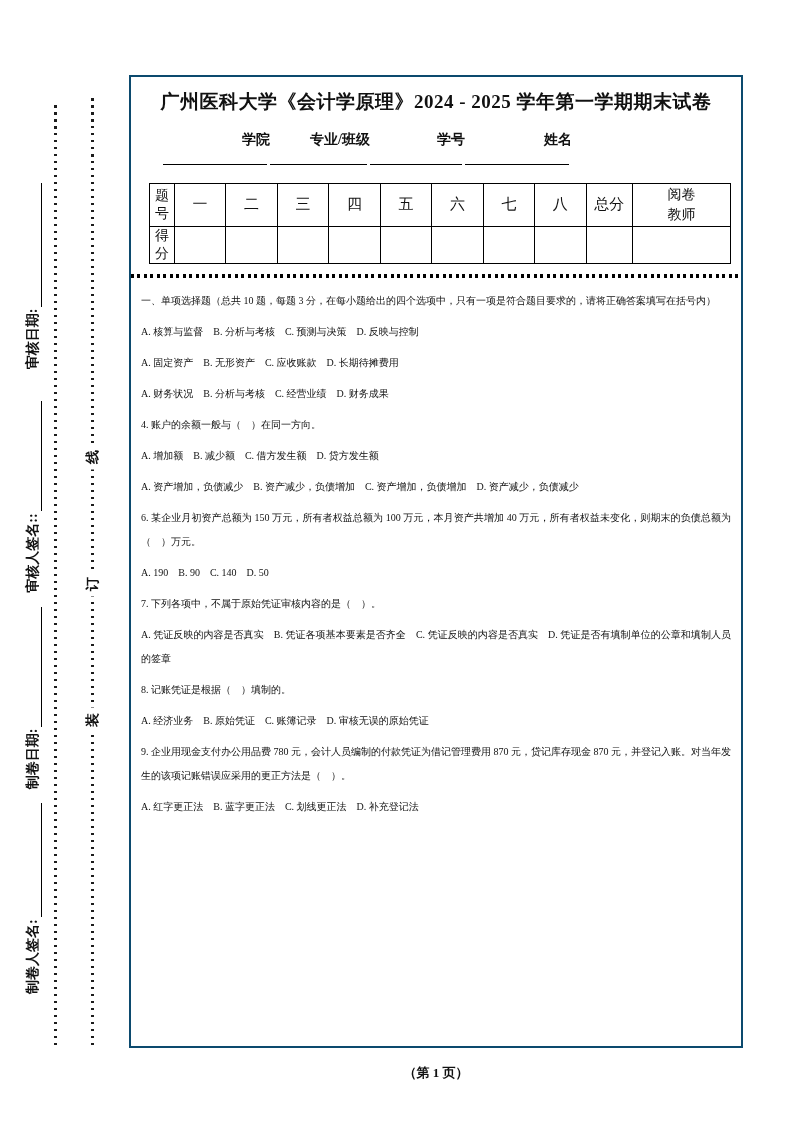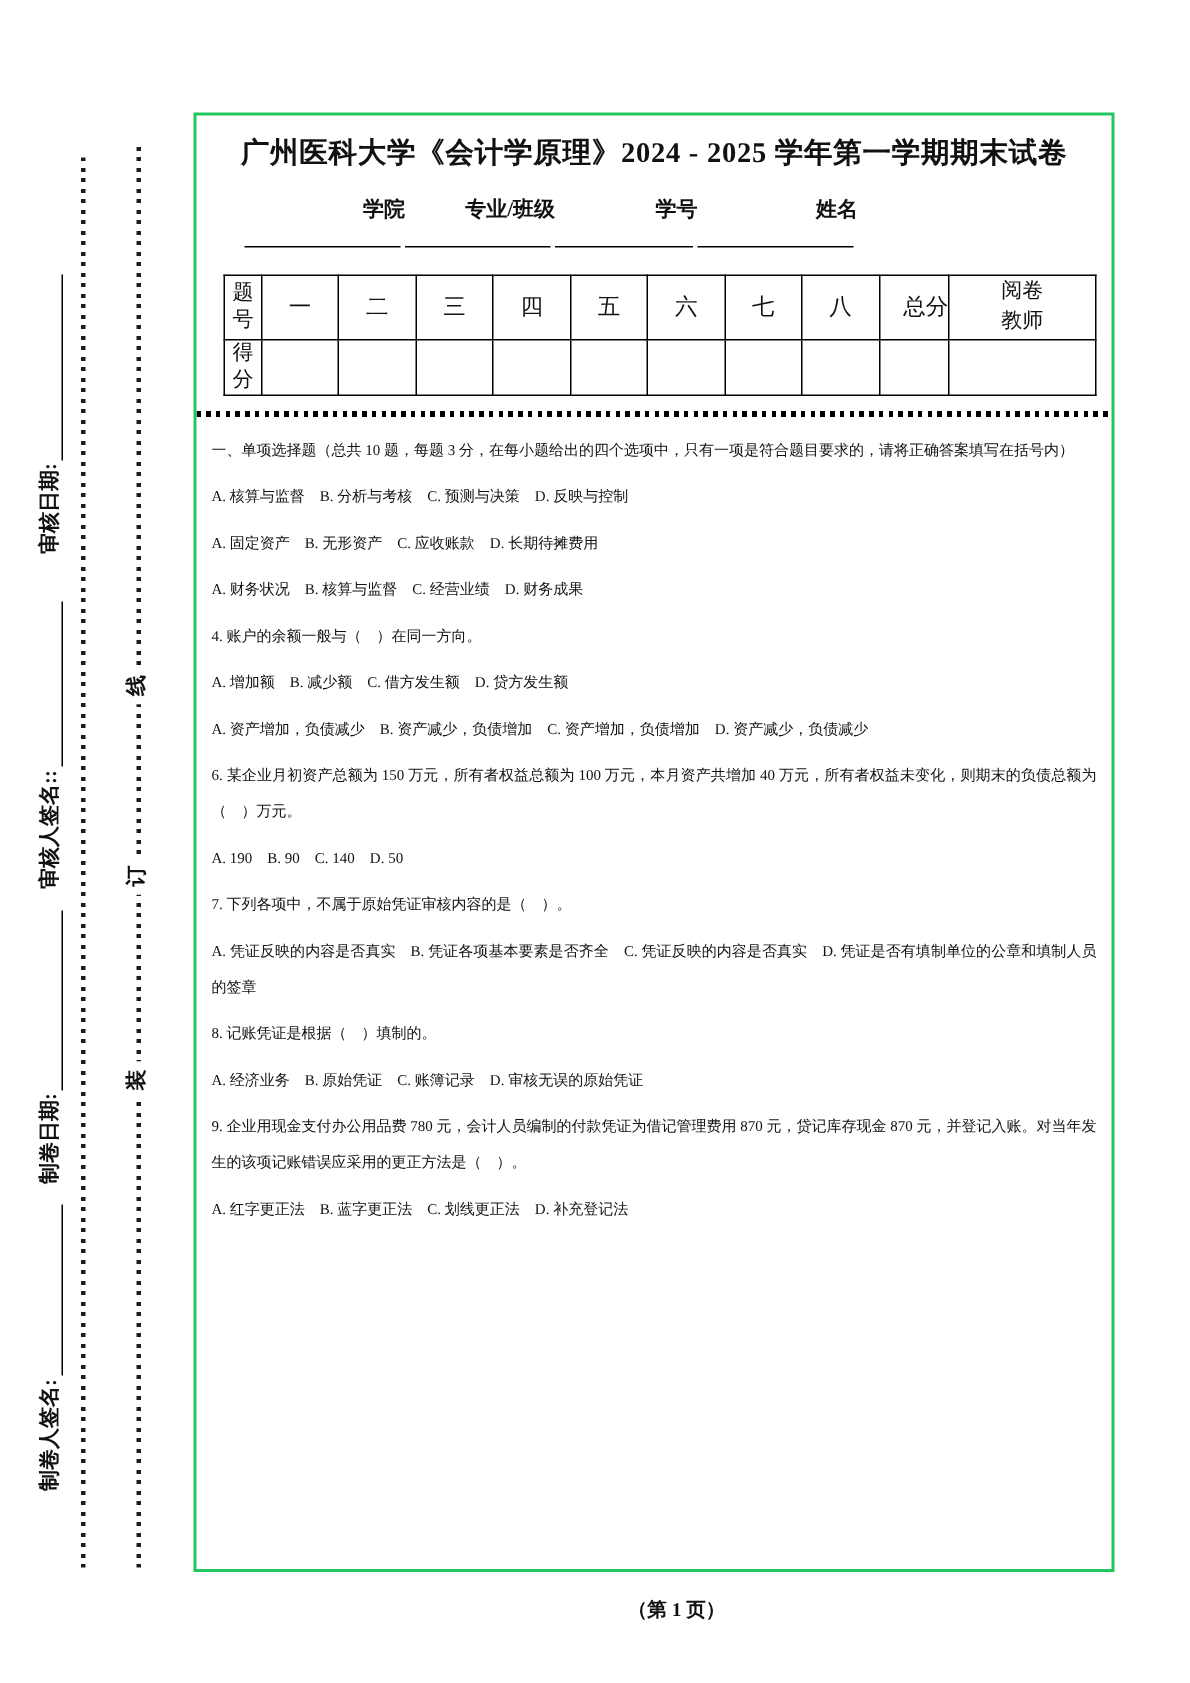--- a/index.html
+++ b/index.html
@@ -24,54 +24,54 @@
   #dotline-fold{left:54px;top:105px;height:940px;}
   #dotline-bind{left:91px;top:98px;height:947px;}
   .bind-char{
     position:absolute;left:80px;width:25px;height:34px;line-height:34px;
     text-align:center;background:#ffffff;font-size:14px;font-weight:bold;
     transform:rotate(-90deg);
   }
   
   .sheet{
     position:absolute;left:129px;top:75px;width:614px;height:973px;
-    border:2px solid #22c55e;box-sizing:border-box;padding:8px 10px 0 10px;overflow:hidden;
+    border:2px solid #0c4a6e;box-sizing:border-box;padding:8px 10px 0 10px;overflow:hidden;
   }
   .title{
     margin-top:4px;text-align:center;font-size:19px;font-weight:bold;
     white-space:nowrap;letter-spacing:0.5px;
   }
   .info-row{
     margin-top:16px;padding-left:22px;display:flex;align-items:flex-end;
     font-size:14px;font-weight:bold;white-space:nowrap;
   }
   .ifield{display:flex;align-items:flex-end;flex-direction:column;}
   .iline{display:inline-block;height:1.05em;border-bottom:1.5px solid #000;margin-right:3px;}
   table.score{
     margin:18px 0 0 8px;border-collapse:collapse;table-layout:fixed;
     font-size:15px;text-align:center;
   }
   table.score td{border:1.6px solid #000;padding:0;}
   td.corner{width:24px;font-size:14px;line-height:1.3;padding:2px 4px;word-break:break-all;}
   td.qcol{width:51px;}
-  td.total{width:46px;text-align:right;}
+  td.total{width:46px;}
   td.grader{width:98px;font-size:14px;line-height:1.4;}
   tr.hdr td{height:42px;}
   tr.scr td{height:36px;}
   .dotted-sep{
     margin:10px -10px 0 -10px;height:4px;
     background:repeating-linear-gradient(to right,#000 0 3px,transparent 3px 6.5px);
   }
   .bodytext{
     margin-top:11px;font-size:10px;line-height:24px;text-align:justify;
   }
   .bodytext p{margin:7px 0 0 0;}
   .bodytext p:first-child{margin-top:0;}
   .footer{
-    position:absolute;left:144px;top:1064px;width:614px;text-align:center;
+    position:absolute;left:129px;top:1064px;width:614px;text-align:center;
     font-size:13px;font-weight:bold;
   }
 </style>
 </head>
 <body>
 
 <div class="margin-strip">
   <span class="mgroup">
     <span>制卷人签名:</span>
     <span class="mline" style="width:114px;"></span>
@@ -155,21 +155,21 @@
 
   <div class="dotted-sep"></div>
 
   <div class="bodytext">
     <p>一、单项选择题（总共 10 题，每题 3 分，在每小题给出的四个选项中，只有一项是符合题目要求的，请将正确答案填写在括号内）</p>
 
     <p>A. 核算与监督　B. 分析与考核　C. 预测与决策　D. 反映与控制</p>
 
     <p>A. 固定资产　B. 无形资产　C. 应收账款　D. 长期待摊费用</p>
 
-    <p>A. 财务状况　B. 核算与监督　C. 经营业绩　D. 财务成果</p>
+    <p>A. 财务状况　B. 分析与考核　C. 经营业绩　D. 财务成果</p>
 
     <p>4. 账户的余额一般与（　）在同一方向。</p>
     <p>A. 增加额　B. 减少额　C. 借方发生额　D. 贷方发生额</p>
 
     <p>A. 资产增加，负债减少　B. 资产减少，负债增加　C. 资产增加，负债增加　D. 资产减少，负债减少</p>
 
     <p>6. 某企业月初资产总额为 150 万元，所有者权益总额为 100 万元，本月资产共增加 40 万元，所有者权益未变化，则期末的负债总额为（　）万元。</p>
     <p>A. 190　B. 90　C. 140　D. 50</p>
 
     <p>7. 下列各项中，不属于原始凭证审核内容的是（　）。</p>

